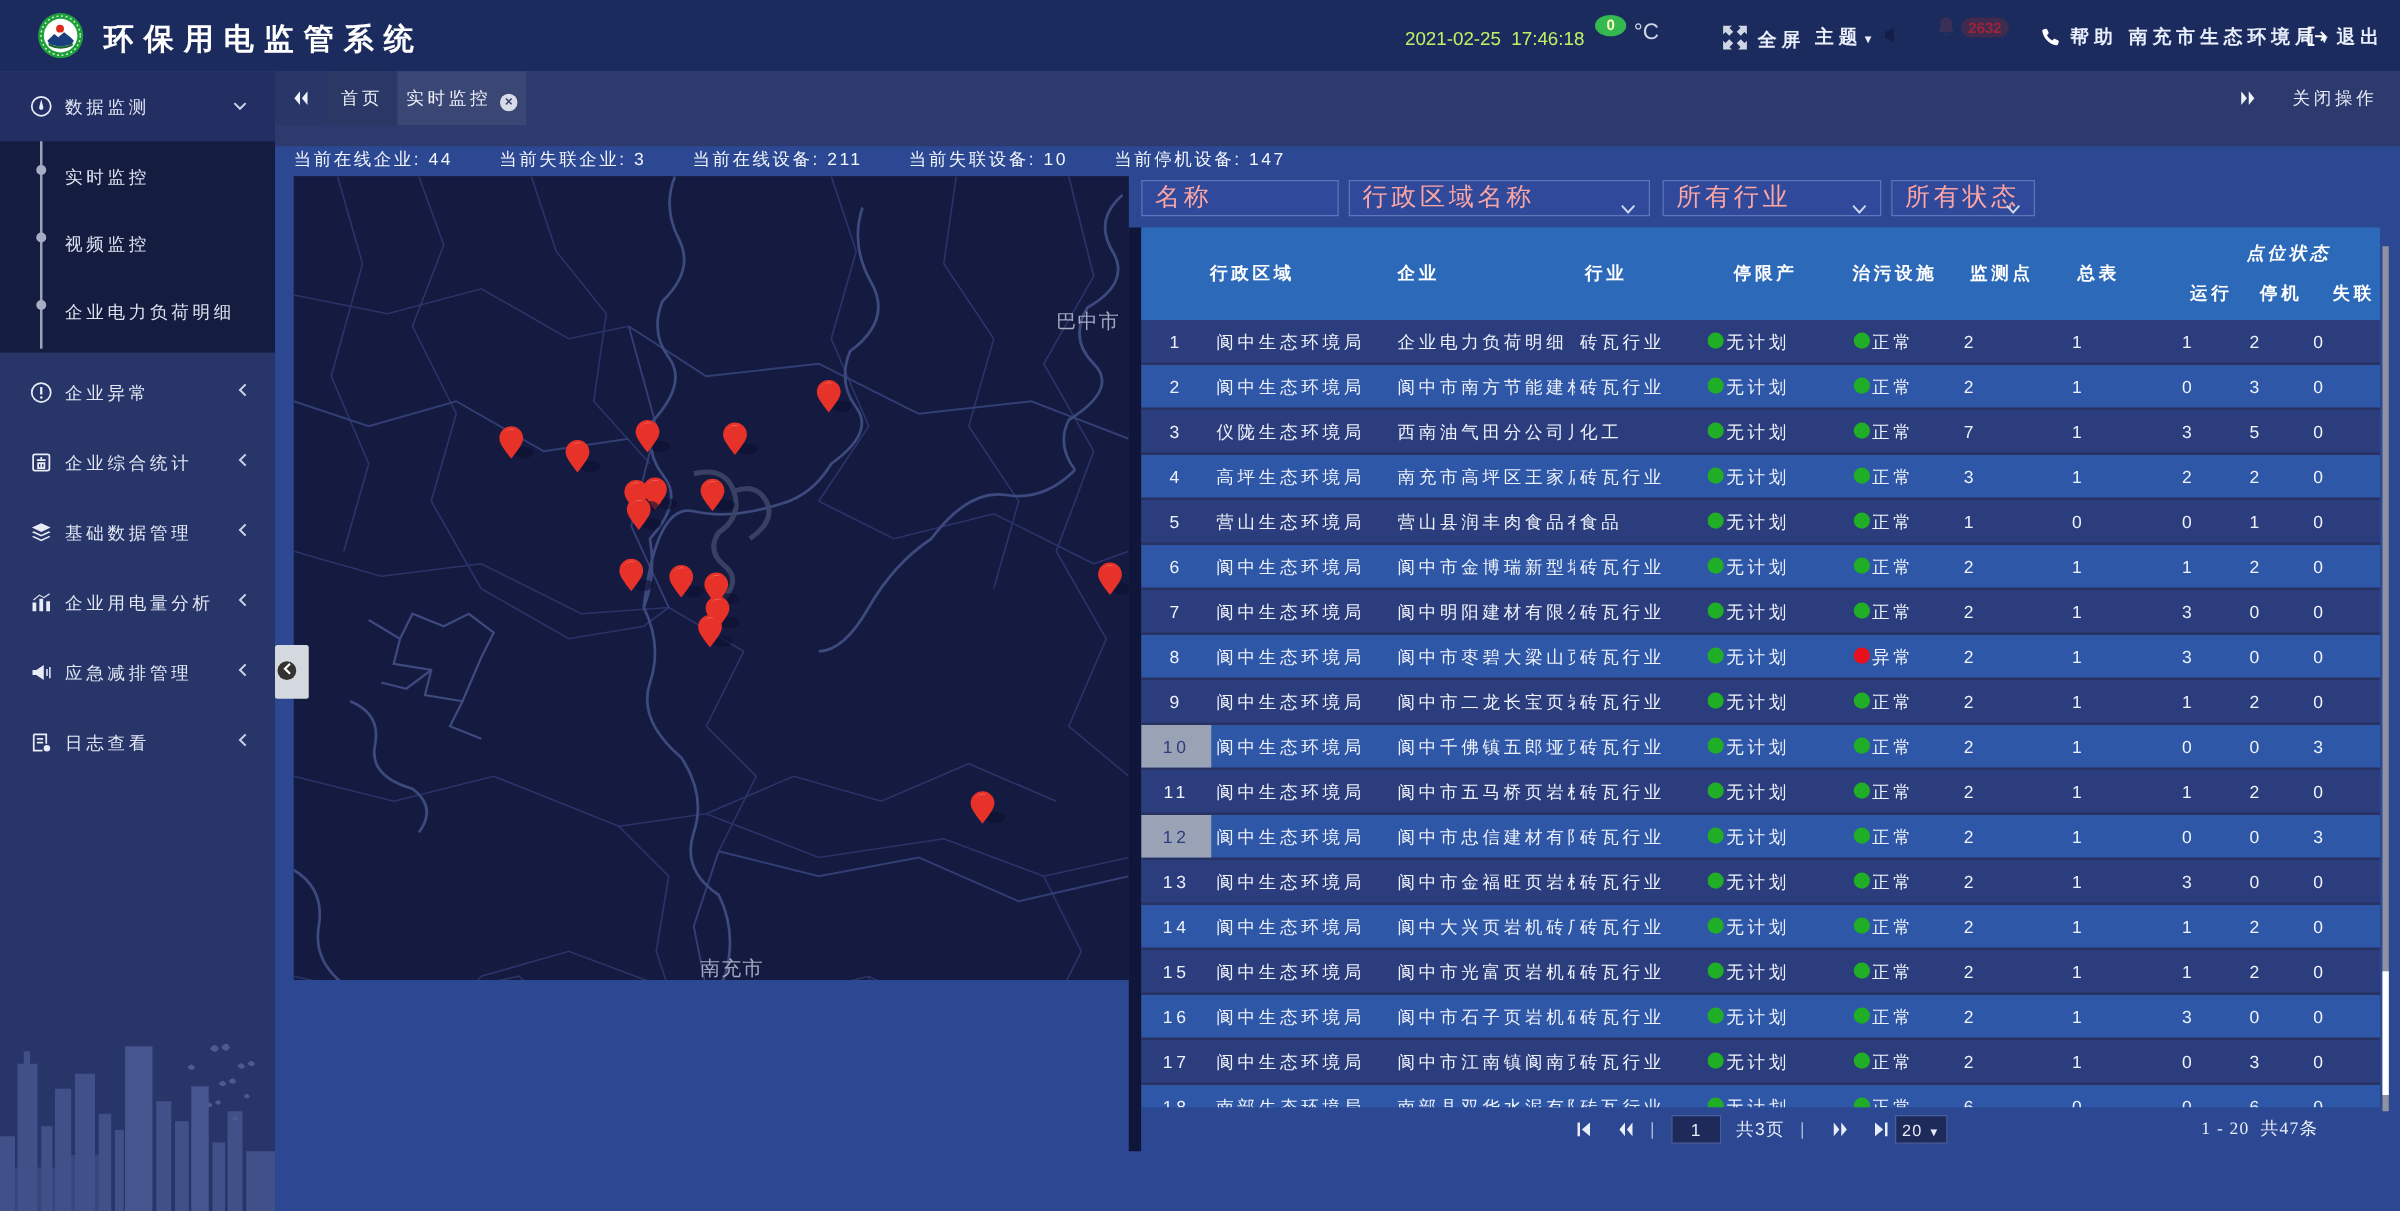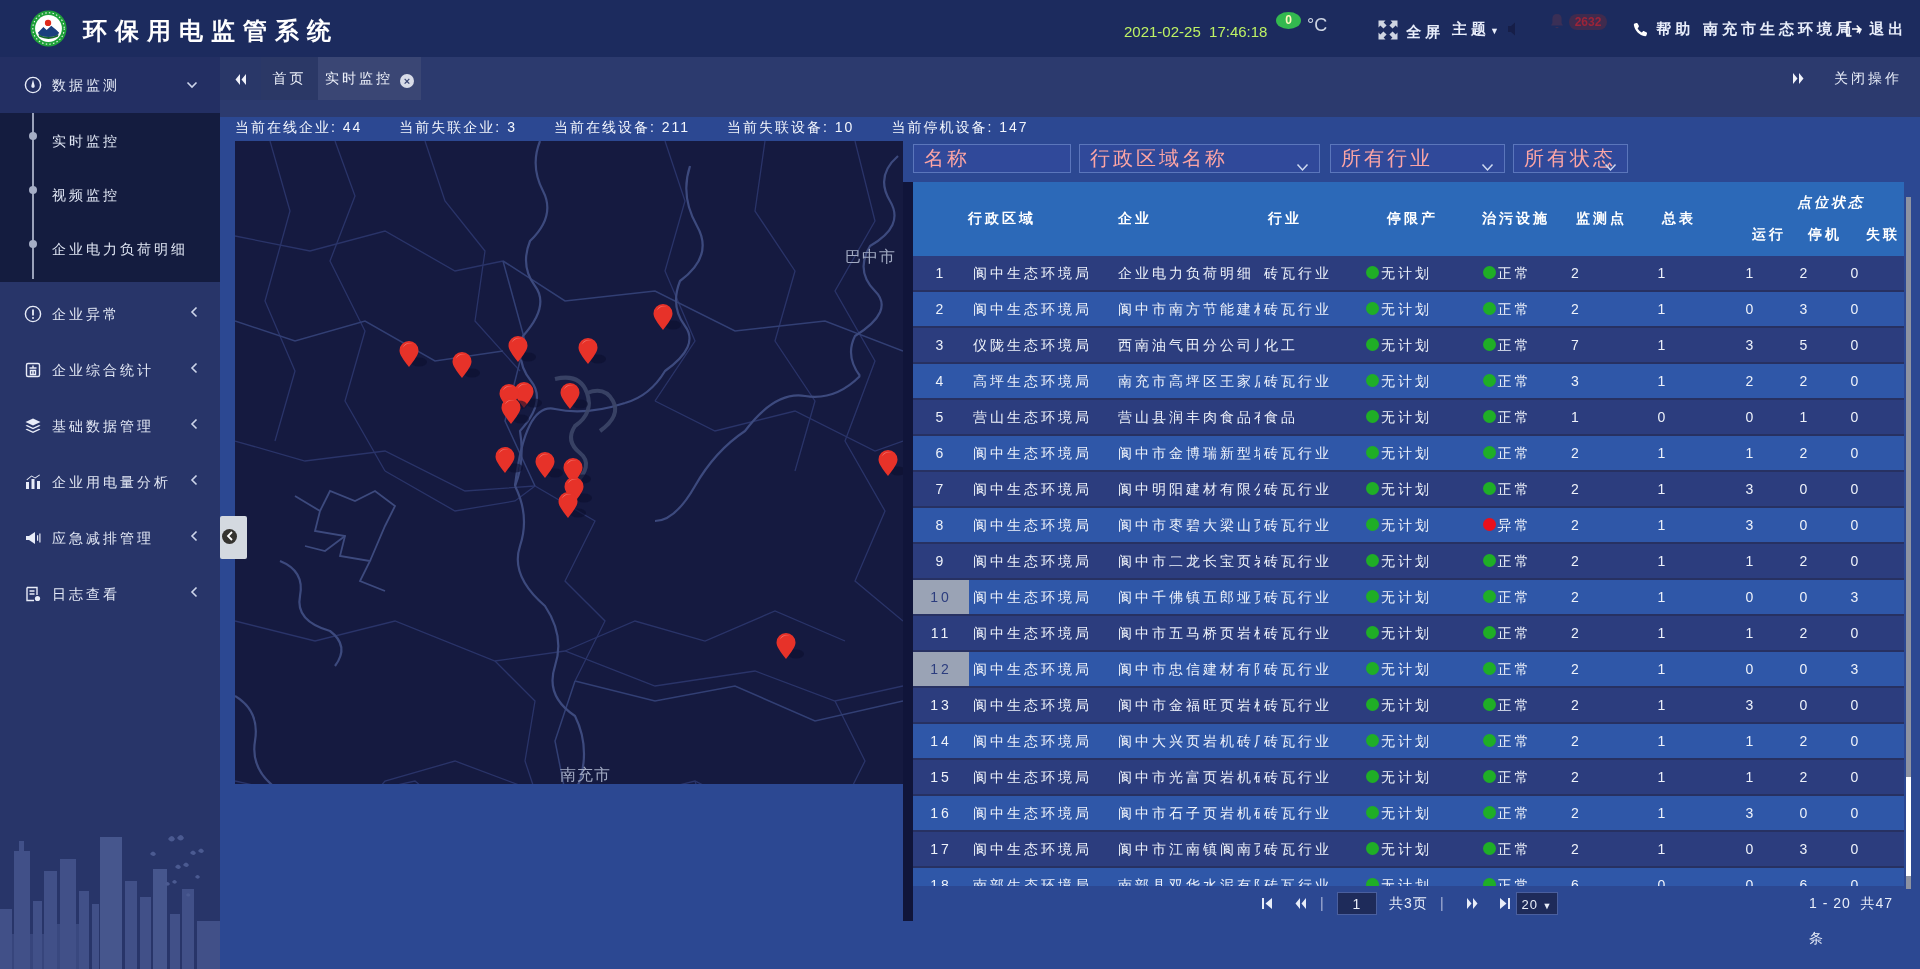--- a/index.html
+++ b/index.html
@@ -686,17 +686,17 @@
     <div class="pi" style="left:424px;top:6px;height:23px;line-height:23px;width:40px;background:#1e2b5a;border:1px solid #4a5f9e;text-align:center;">1</div>
     <div class="pi" style="left:476px;">共3页</div>
     <div class="pi" style="left:527px;color:#aab6d8;">|</div>
     <div class="pi" style="left:552px;"><svg width="15" height="13" viewBox="0 0 15 13" fill="#e8edf8" style="vertical-align:-2px;">
           <path d="M2 1 L6.5 6.5 L2 12 Z M8 1 L12.5 6.5 L8 12 Z"></path>
         </svg></div>
     <div class="pi" style="left:585px;"><svg width="14" height="13" viewBox="0 0 14 13" fill="#e8edf8" style="vertical-align:-2px;">
           <path d="M2 1 L8.5 6.5 L2 12 Z M10 1 L12 1 L12 12 L10 12 Z"></path>
         </svg></div>
     <div class="pi" style="left:603px;top:6px;height:23px;line-height:23px;width:42px;background:#1e2b5a;border:1px solid #4a5f9e;text-align:center;font-size:13px;">20 <span style="font-size:9px;">▼</span></div>
-    <div class="pi" style="left:896px;">1 - 20&nbsp;&nbsp;共47条</div>
+    <div class="pi" style="left:848px;font-family:Liberation Serif, serif;">1 - 20&nbsp;&nbsp;共47条</div>
   </div>
   <div id="sbar"></div>
   <div id="sthumb"></div>
 </div>
 
 </body></html>

